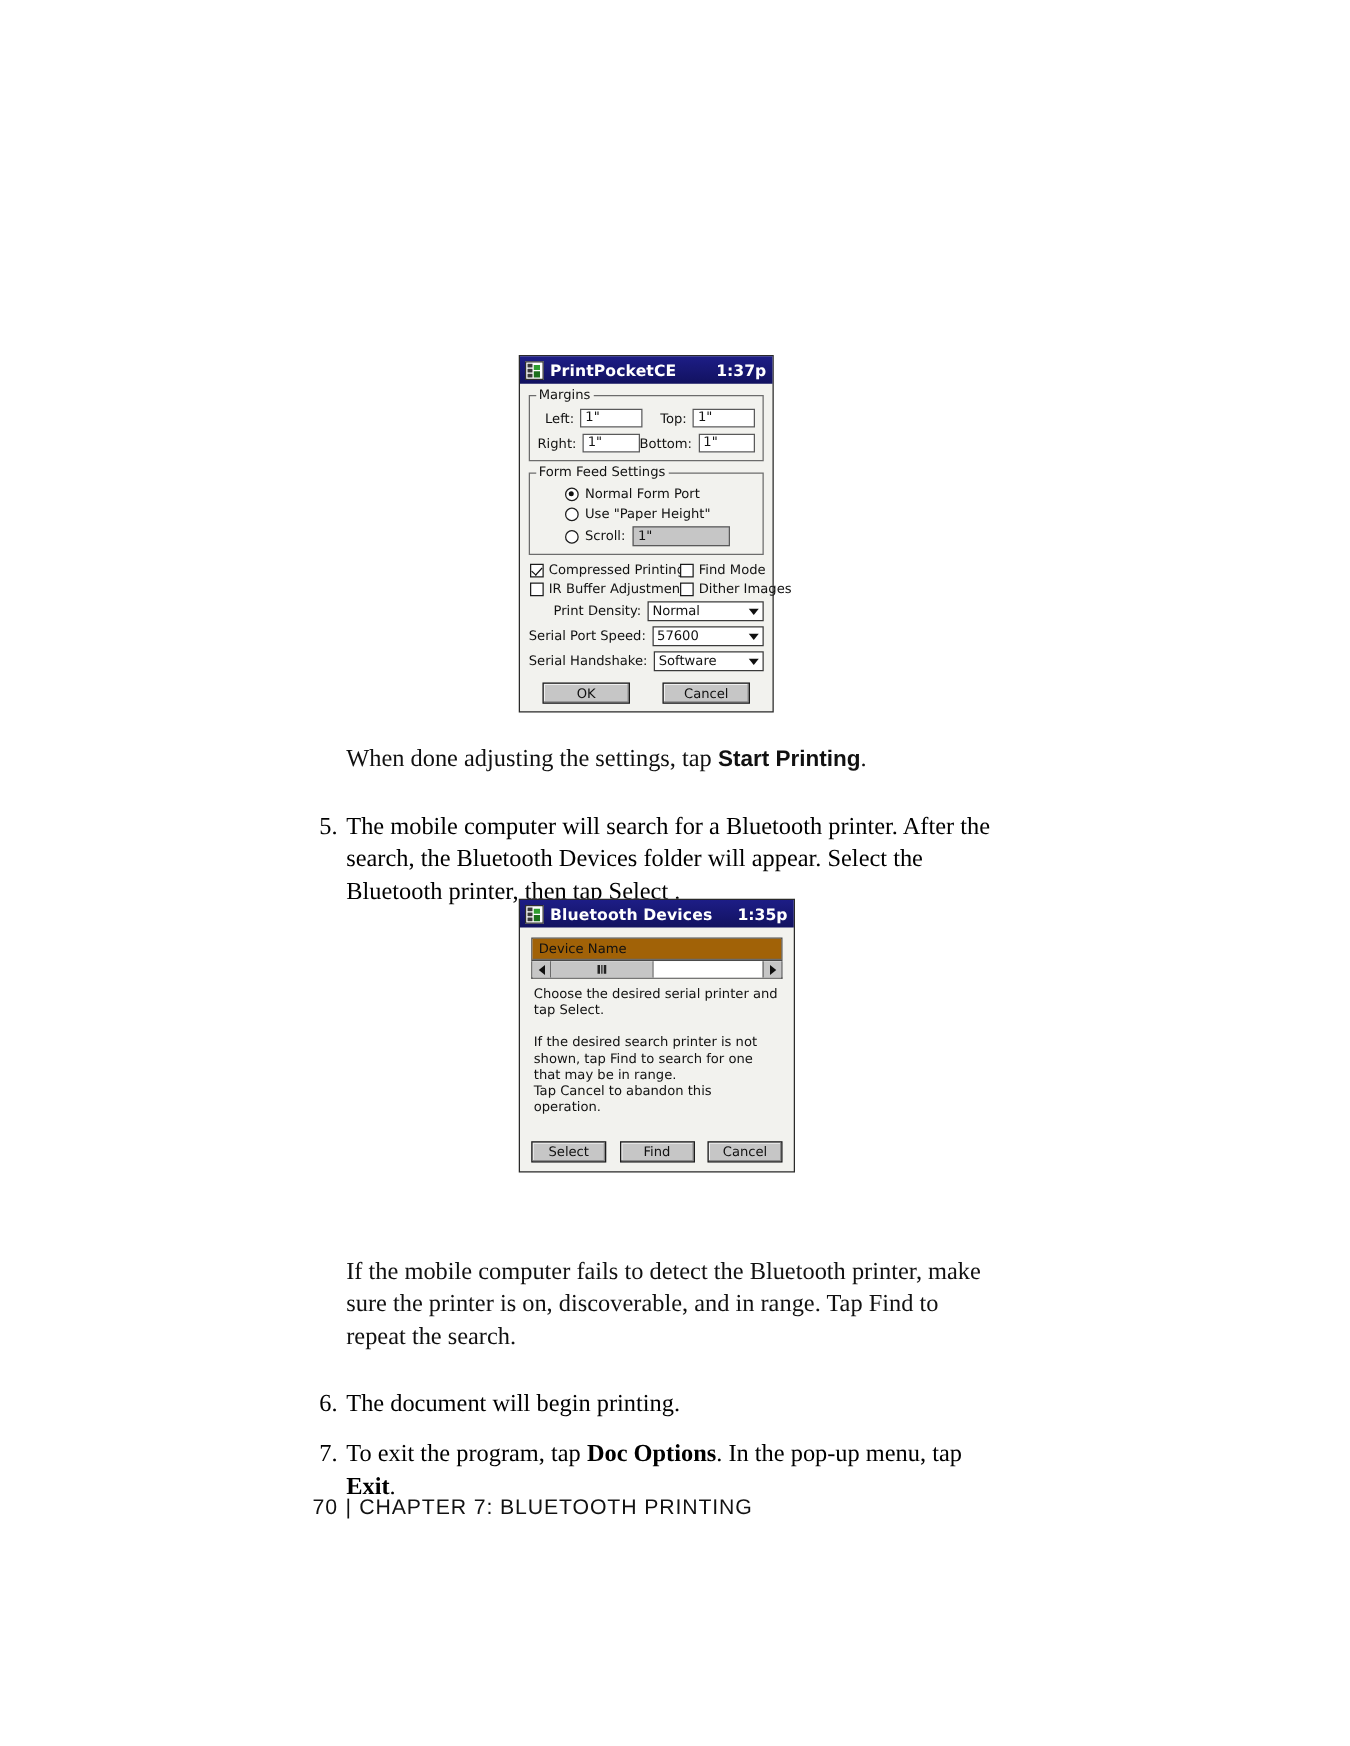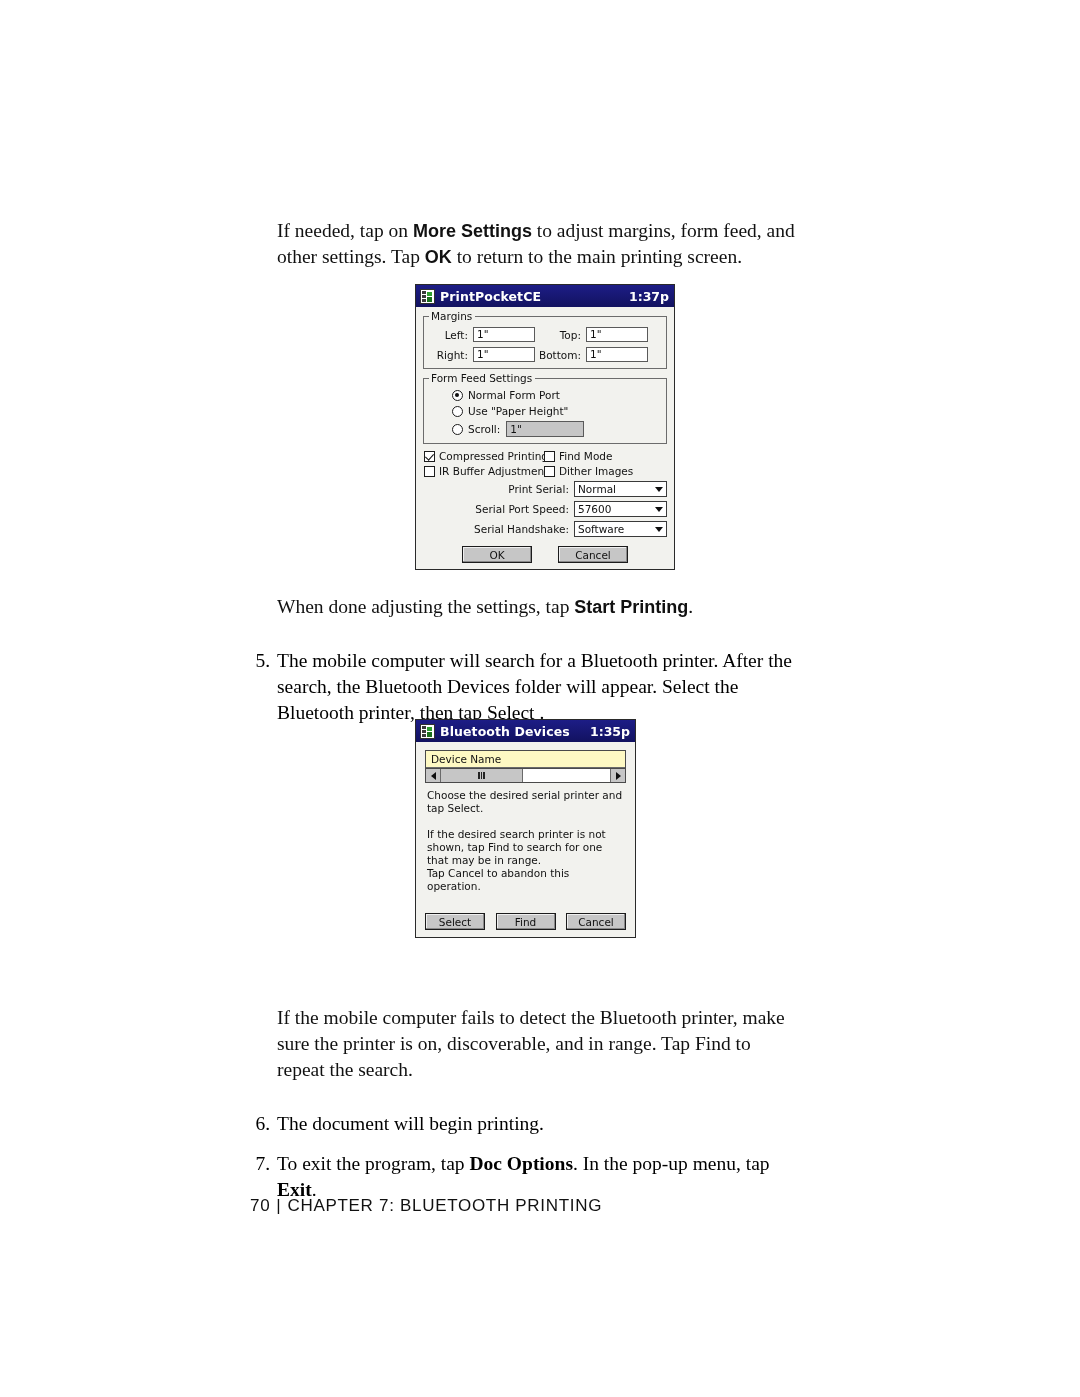--- a/index.html
+++ b/index.html
@@ -306,21 +306,21 @@
     padding: 0 8px;
   }
 
   
   .listbox {
     border: 1px solid #4a4a4a;
     background: #ffffff;
     box-sizing: border-box;
   }
   .list-header {
-    background: #fef9c3;
+    background: #a16207;
     border-bottom: 1px solid #6a6a6a;
     font-size: 10.5px;
     font-family: "DejaVu Sans", sans-serif;
     color: #111;
     padding: 2px 0 2px 5px;
     box-sizing: border-box;
   }
   .list-body {
     height: 70px;
     position: relative;
@@ -432,27 +432,22 @@
     color: #111;
     white-space: nowrap;
   }
   .footer .sep { margin: 0 6px; }
 </style>
 </head>
 <body>
 
 <div class="page">
 
-  <div class="content">
-
-    <p class="para indent"><span>If needed, tap on </span><b>More Settings</b><span> to adjust margins, form feed, and other settings. Tap </span><b>OK</b><span> to return to the main printing screen.</span></p>
-
-  </div>
-
-  <div class="pda" style="left:415px; top:284px; width:260px;">
+
+  <div class="pda" style="left:415px; top:284px; width:204px;">
 
     <div class="pda-title">
       <span class="app-icon">
         <i class="b1"></i>
           <i class="b2"></i>
           <i class="b3"></i>
           <i class="g1"></i>
           <i class="g2"></i>
       </span>
       <span class="pda-title-text">PrintPocketCE</span>
@@ -512,21 +507,21 @@
           <span class="cbx"></span>
           <span class="cbx-label">IR Buffer Adjustment</span>
         </div>
         <div class="cbx-row">
           <span class="cbx"></span>
           <span class="cbx-label">Dither Images</span>
         </div>
       </div>
 
       <div class="ddrow">
-        <span class="ddlabel">Print Serial:</span>
+        <span class="ddlabel">Print Density:</span>
         <span class="dd">
           <span class="dd-val">Normal</span>
           <span class="dd-arrow"></span>
         </span>
       </div>
 
       <div class="ddrow">
         <span class="ddlabel">Serial Port Speed:</span>
         <span class="dd">
           <span class="dd-val">57600</span>

